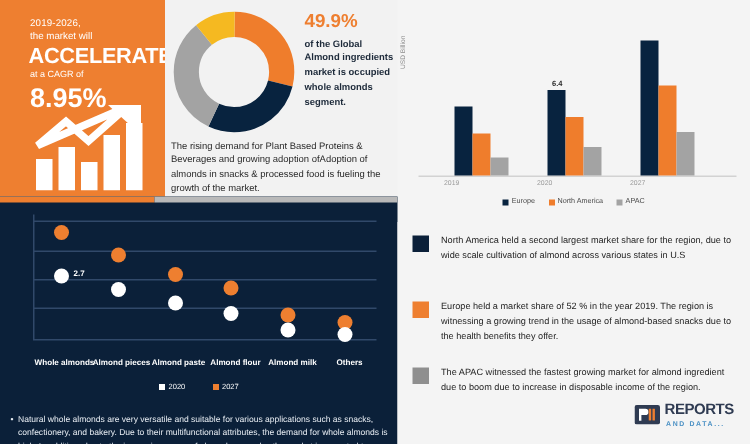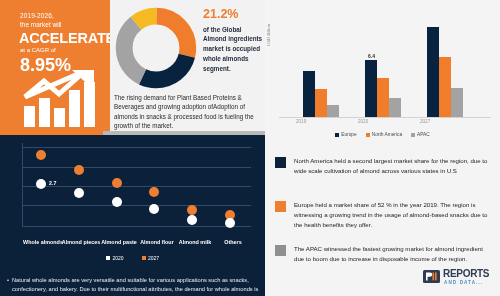--- a/index.html
+++ b/index.html
@@ -141,21 +141,21 @@
   <div class="donut-wrap">
     <svg width="84" height="84" viewBox="0 0 42 42">
       <circle cx="21" cy="21" r="15.9" fill="transparent" stroke="#ef7d2c" stroke-width="8.4" stroke-dasharray="28.9 71.1" stroke-dashoffset="25"></circle>
       <circle cx="21" cy="21" r="15.9" fill="transparent" stroke="#08233f" stroke-width="8.4" stroke-dasharray="28 72" stroke-dashoffset="-3.9"></circle>
       <circle cx="21" cy="21" r="15.9" fill="transparent" stroke="#a3a3a3" stroke-width="8.4" stroke-dasharray="32.1 67.9" stroke-dashoffset="-31.9"></circle>
       <circle cx="21" cy="21" r="15.9" fill="transparent" stroke="#f5b921" stroke-width="8.4" stroke-dasharray="11 89" stroke-dashoffset="-64"></circle>
     </svg>
   </div>
 
   <div class="pct-block">
-    <div class="pct-num">21.2%</div>
+    <div class="pct-num">49.9%</div>
     <div class="pct-desc">of the Global Almond ingredients market is occupied whole almonds segment.</div>
   </div>
 
   <div class="rising">The rising demand for Plant Based Proteins &amp; Beverages and growing adoption ofAdoption of almonds in snacks &amp; processed food is fueling the growth of the market.</div>
 
   <div class="barchart">
     <div class="ylab">USD Billion</div>
     <div class="axis-line"></div>
     <div class="plot">
 

